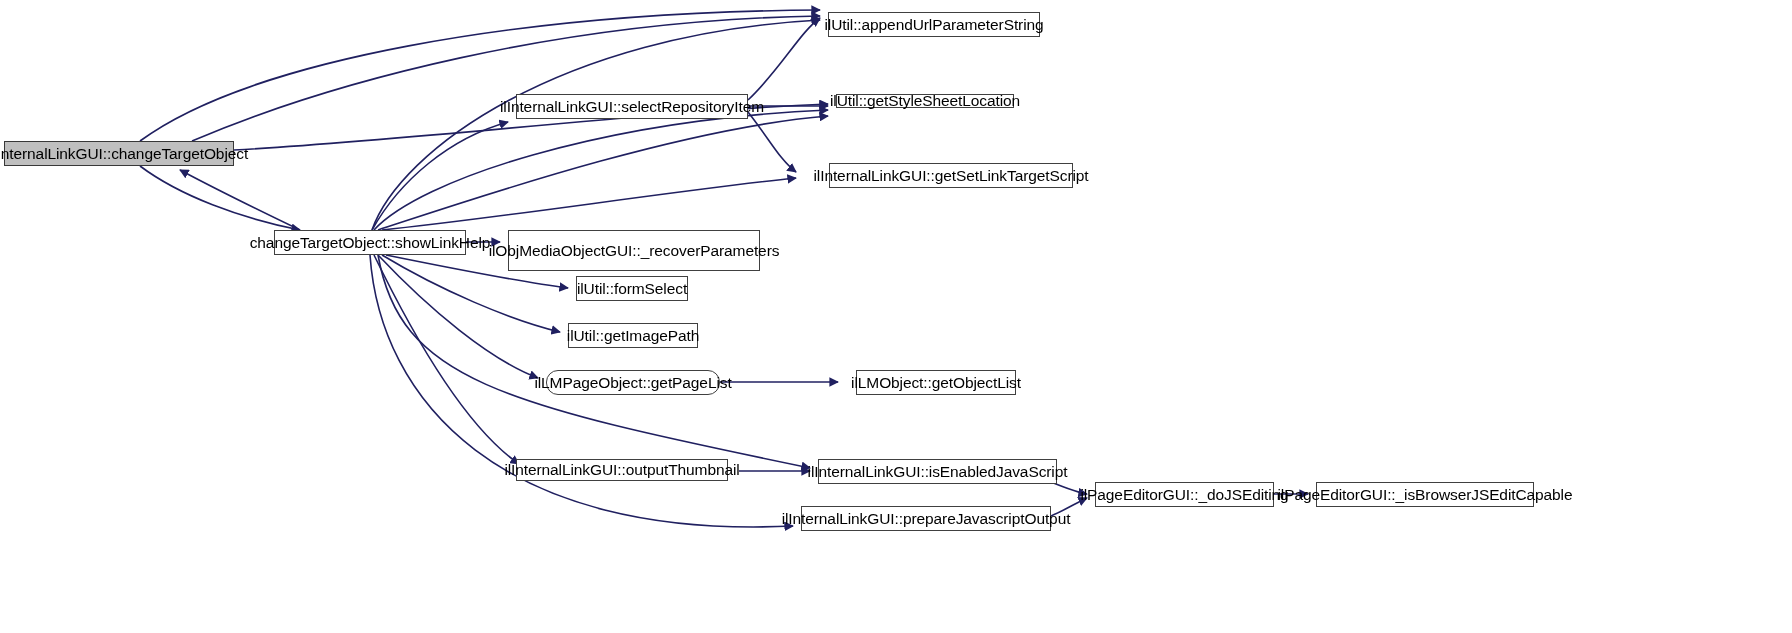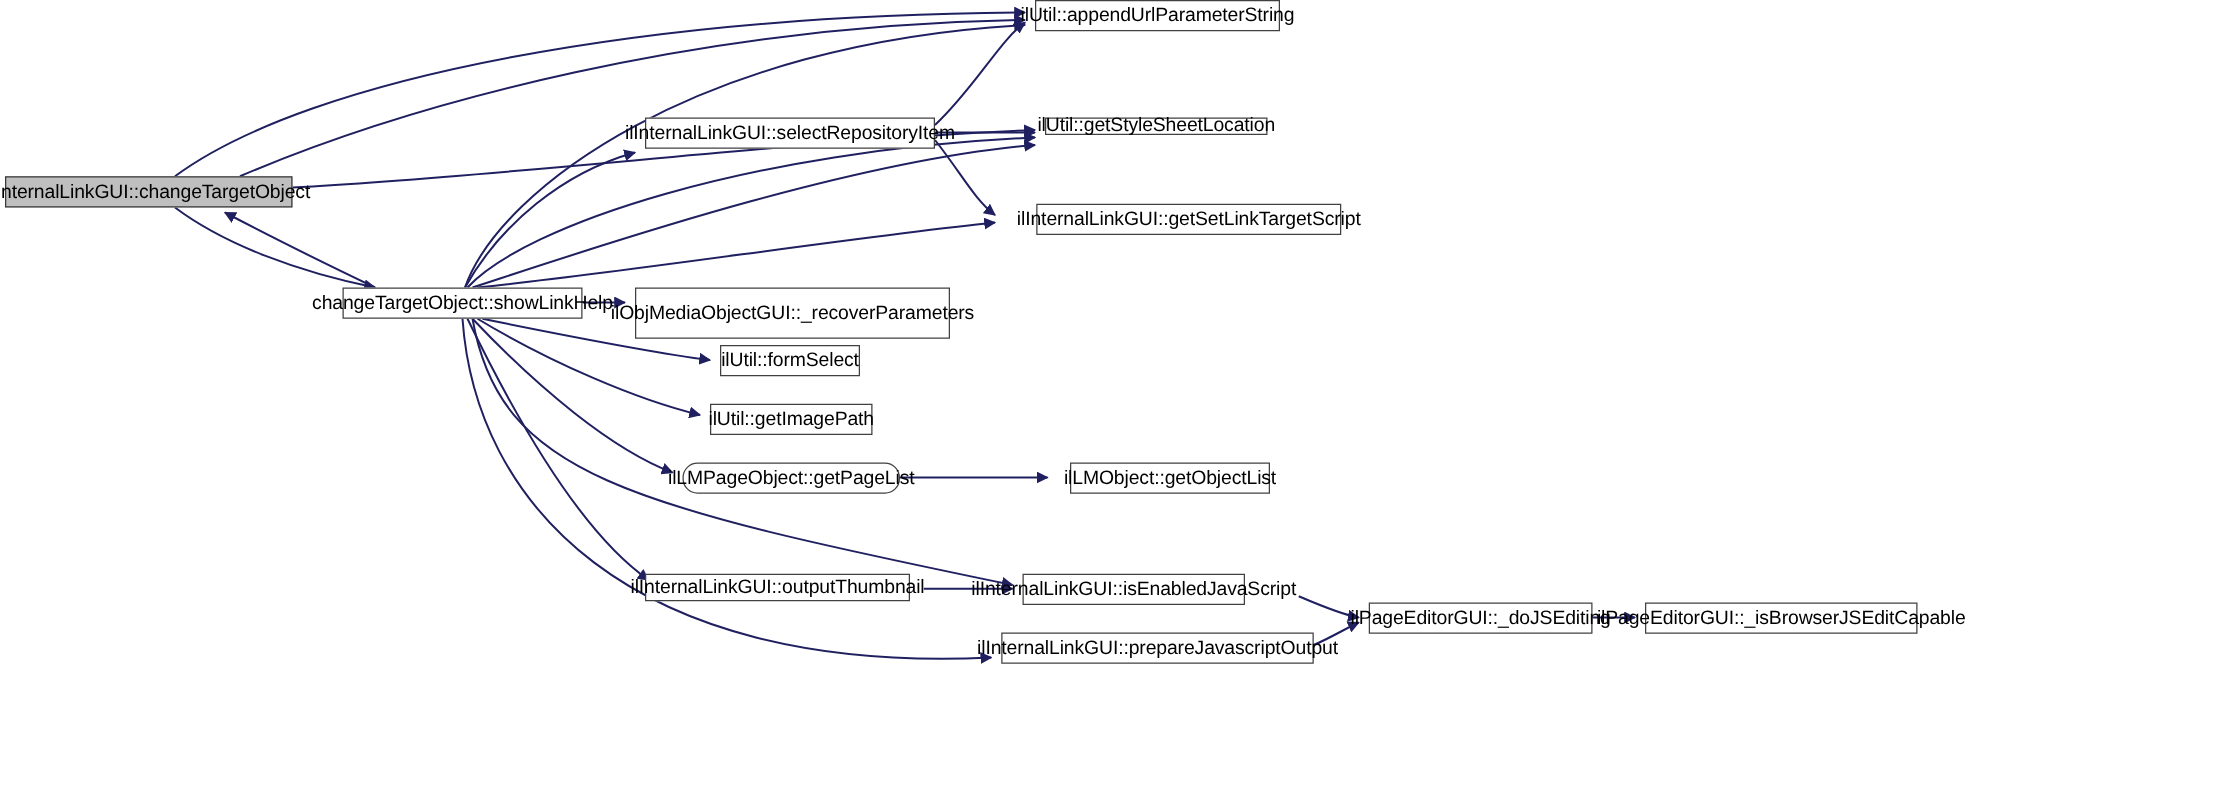--- a/index.html
+++ b/index.html
@@ -76,29 +76,29 @@
         <path d="M 748,112 C 770,140 780,160 796,172" marker-end="url(#arrow)"></path>
         <path d="M 720,382 L 838,382" marker-end="url(#arrow)"></path>
         <path d="M 739,471 L 810,471" marker-end="url(#arrow)"></path>
         <path d="M 1039,477 C 1060,486 1075,492 1087,494" marker-end="url(#arrow)"></path>
         <path d="M 1051,516 C 1065,510 1078,502 1087,498" marker-end="url(#arrow)"></path>
         <path d="M 1274,494 L 1308,494" marker-end="url(#arrow)"></path>
       </g>
   </svg>
   <div id="node-layer">
       <div class="node root" style="left: 4px; top: 141px; width: 230px; height: 25px;">ilInternalLinkGUI::changeTargetObject</div>
-      <div class="node" style="left: 828px; top: 0; width: 196px; height: 25px;">ilUtil::appendUrlParameterString</div>
+      <div class="node" style="left: 828px; top: 12px; width: 212px; height: 25px;">ilUtil::appendUrlParameterString</div>
       <div class="node" style="left: 516px; top: 94px; width: 232px; height: 25px;">ilInternalLinkGUI::selectRepositoryItem</div>
       <div class="node" style="left: 836px; top: 94px; width: 178px; height: 14px;">ilUtil::getStyleSheetLocation</div>
       <div class="node" style="left: 804px; top: 163px; width: 244px; height: 25px; margin-left: 25px;">ilInternalLinkGUI::getSetLinkTargetScript</div>
       <div class="node" style="left: 274px; top: 230px; width: 192px; height: 25px;">changeTargetObject::showLinkHelp</div>
       <div class="node" style="left: 508px; top: 230px; width: 252px; height: 41px;">ilObjMediaObjectGUI::_recoverParameters</div>
       <div class="node" style="left: 576px; top: 276px; width: 112px; height: 25px;">ilUtil::formSelect</div>
       <div class="node" style="left: 568px; top: 323px; width: 130px; height: 25px;">ilUtil::getImagePath</div>
       <div class="node" style="left: 546px; top: 370px; width: 174px; height: 25px; border-radius: 12px;">ilLMPageObject::getPageList</div>
       <div class="node" style="left: 846px; top: 370px; width: 160px; height: 25px; margin-left: 10px;">ilLMObject::getObjectList</div>
       <div class="node" style="left: 516px; top: 459px; width: 212px; height: 22px;">ilInternalLinkGUI::outputThumbnail</div>
-      <div class="node" style="left: 818px; top: 459px; width: 178px; height: 25px;">ilInternalLinkGUI::isEnabledJavaScript</div>
+      <div class="node" style="left: 818px; top: 459px; width: 239px; height: 25px;">ilInternalLinkGUI::isEnabledJavaScript</div>
       <div class="node" style="left: 1095px; top: 482px; width: 179px; height: 25px;">ilPageEditorGUI::_doJSEditing</div>
       <div class="node" style="left: 1316px; top: 482px; width: 218px; height: 25px;">ilPageEditorGUI::_isBrowserJSEditCapable</div>
       <div class="node" style="left: 801px; top: 506px; width: 250px; height: 25px;">ilInternalLinkGUI::prepareJavascriptOutput</div>
     </div>
 </div>
 
 </body></html>

